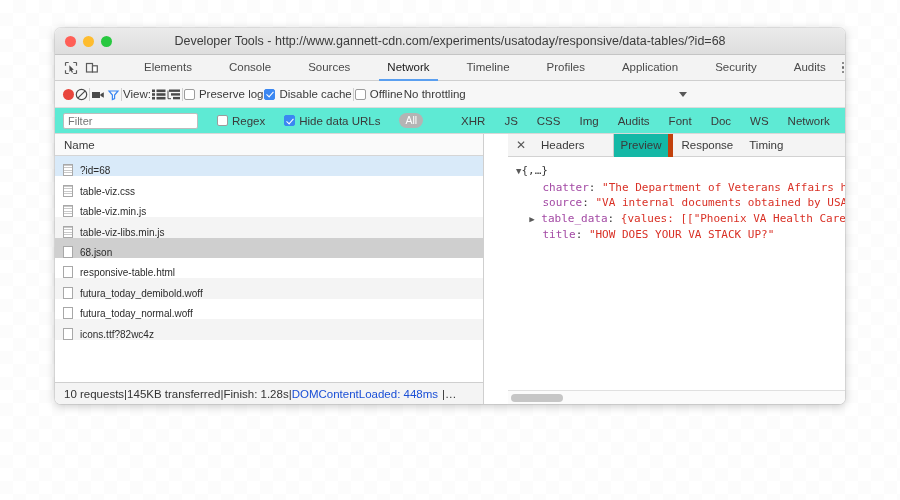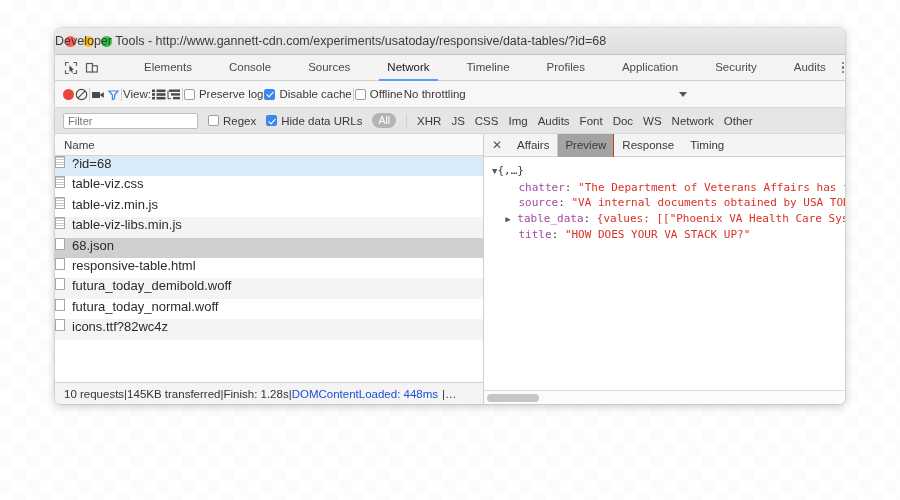--- a/index.html
+++ b/index.html
@@ -59,21 +59,21 @@
     width: 11px;
     height: 11px;
     border-radius: 50%;
   }
   .light.red { background: #ff5f57; }
   .light.yellow { background: #febc2e; }
   .light.green { background: #28c840; }
   .win-title {
     position: absolute;
     left: 0; right: 0;
-    text-align: left;
+    text-align: center;
     font-size: 12.5px;
     color: #3b3b3b;
     font-family: "Liberation Sans", sans-serif;
     pointer-events: none;
     white-space: nowrap;
   }
 
   
   .tabbar {
     height: 25px;
@@ -185,26 +185,26 @@
     width: 0; height: 0;
     border-left: 4.5px solid transparent;
     border-right: 4.5px solid transparent;
     border-top: 5px solid #585858;
   }
 
   
   .filterbar {
     height: 25px;
     min-height: 25px;
-    background: #e5e5e5;
+    background: #5eead4;
     border-bottom: 1px solid #d8d8d8;
     display: flex;
     align-items: center;
     padding: 0 8px;
-    gap: 10px;
+    gap: 19px;
     font-size: 11.5px;
     color: #333;
   }
   .filter-input {
     width: 135px;
     height: 16px;
     border: 1px solid #bdbdbd;
     border-radius: 2px;
     background: #fff;
     font-size: 11px;
@@ -225,20 +225,21 @@
   .type-link {
     color: #3a3a3a;
     white-space: nowrap;
   }
 
   
   .split {
     flex: 1;
     display: flex;
     min-height: 0;
+    gap: 24px;
   }
   .left-pane {
     width: 428px;
     min-width: 428px;
     display: flex;
     flex-direction: column;
     border-right: 1px solid #cfcfcf;
     background: #fff;
   }
   .col-header {
@@ -252,22 +253,23 @@
     font-size: 11.5px;
     color: #3a3a3a;
   }
   .filelist {
     flex: 1;
     overflow: hidden;
   }
   .frow {
     height: 20.4px;
     display: flex;
-    align-items: flex-start;
-    font-size: 13px;
+    align-items: flex-end;
+    padding-left: 8px;
+    font-size: 10px;
     color: #2b2b2b;
     box-sizing: border-box;
   }
   .frow.alt { background: #f4f4f4; }
   .frow.sel-blue { background: #d9eaf9; }
   .frow.sel-gray { background: #cfcfcf; }
   .fico {
     width: 10px;
     height: 12px;
     border: 1px solid #a8a8a8;
@@ -322,25 +324,26 @@
   }
   .subtab {
     display: flex;
     align-items: center;
     padding: 0 7px;
     border-left: 1px solid transparent;
     border-right: 1px solid transparent;
     white-space: nowrap;
   }
   .subtab.active {
-    background: #a3a3a3;
+    background: #14b8a6;
     border-left: 1px solid #cccccc;
-    border-right: 1px solid #c2410c;
+    border-right: 5px solid #c2410c;
     margin-bottom: -1px;
     padding-bottom: 1px;
+    margin-left: 20px;
   }
   .preview-body {
     flex: 1;
     padding: 6px 0 0 8px;
     font-family: "DejaVu Sans Mono", monospace;
     font-size: 11px;
     line-height: 15.5px;
     overflow: hidden;
     white-space: nowrap;
     min-height: 0;
@@ -555,21 +558,21 @@
         <span>Finish: 1.28s</span>
         <span> | </span>
         <span class="blue">DOMContentLoaded: 448ms</span>
         <span style="margin-left:4px;">|…</span>
       </div>
     </div>
 
     <div class="right-pane">
       <div class="subtabbar">
         <span class="close-x">✕</span>
-        <div class="subtab">Affairs</div>
+        <div class="subtab">Headers</div>
         <div class="subtab active">Preview</div>
         <div class="subtab">Response</div>
         <div class="subtab">Timing</div>
       </div>
       <div class="preview-body">
         <div class="jrow"><span class="tri">▼</span><span class="jbrace">{,…}</span></div>
         <div class="jrow">    <span class="jkey">chatter</span><span class="jbrace">: </span><span class="jval">"The Department of Veterans Affairs has for</span></div>
         <div class="jrow">    <span class="jkey">source</span><span class="jbrace">: </span><span class="jval">"VA internal documents obtained by USA TODAY</span></div>
         <div class="jrow">  <span class="tri">▶</span> <span class="jkey">table_data</span><span class="jbrace">: </span><span class="jval">{values: [["Phoenix VA Health Care Syste</span></div>
         <div class="jrow">    <span class="jkey">title</span><span class="jbrace">: </span><span class="jval">"HOW DOES YOUR VA STACK UP?"</span></div>

